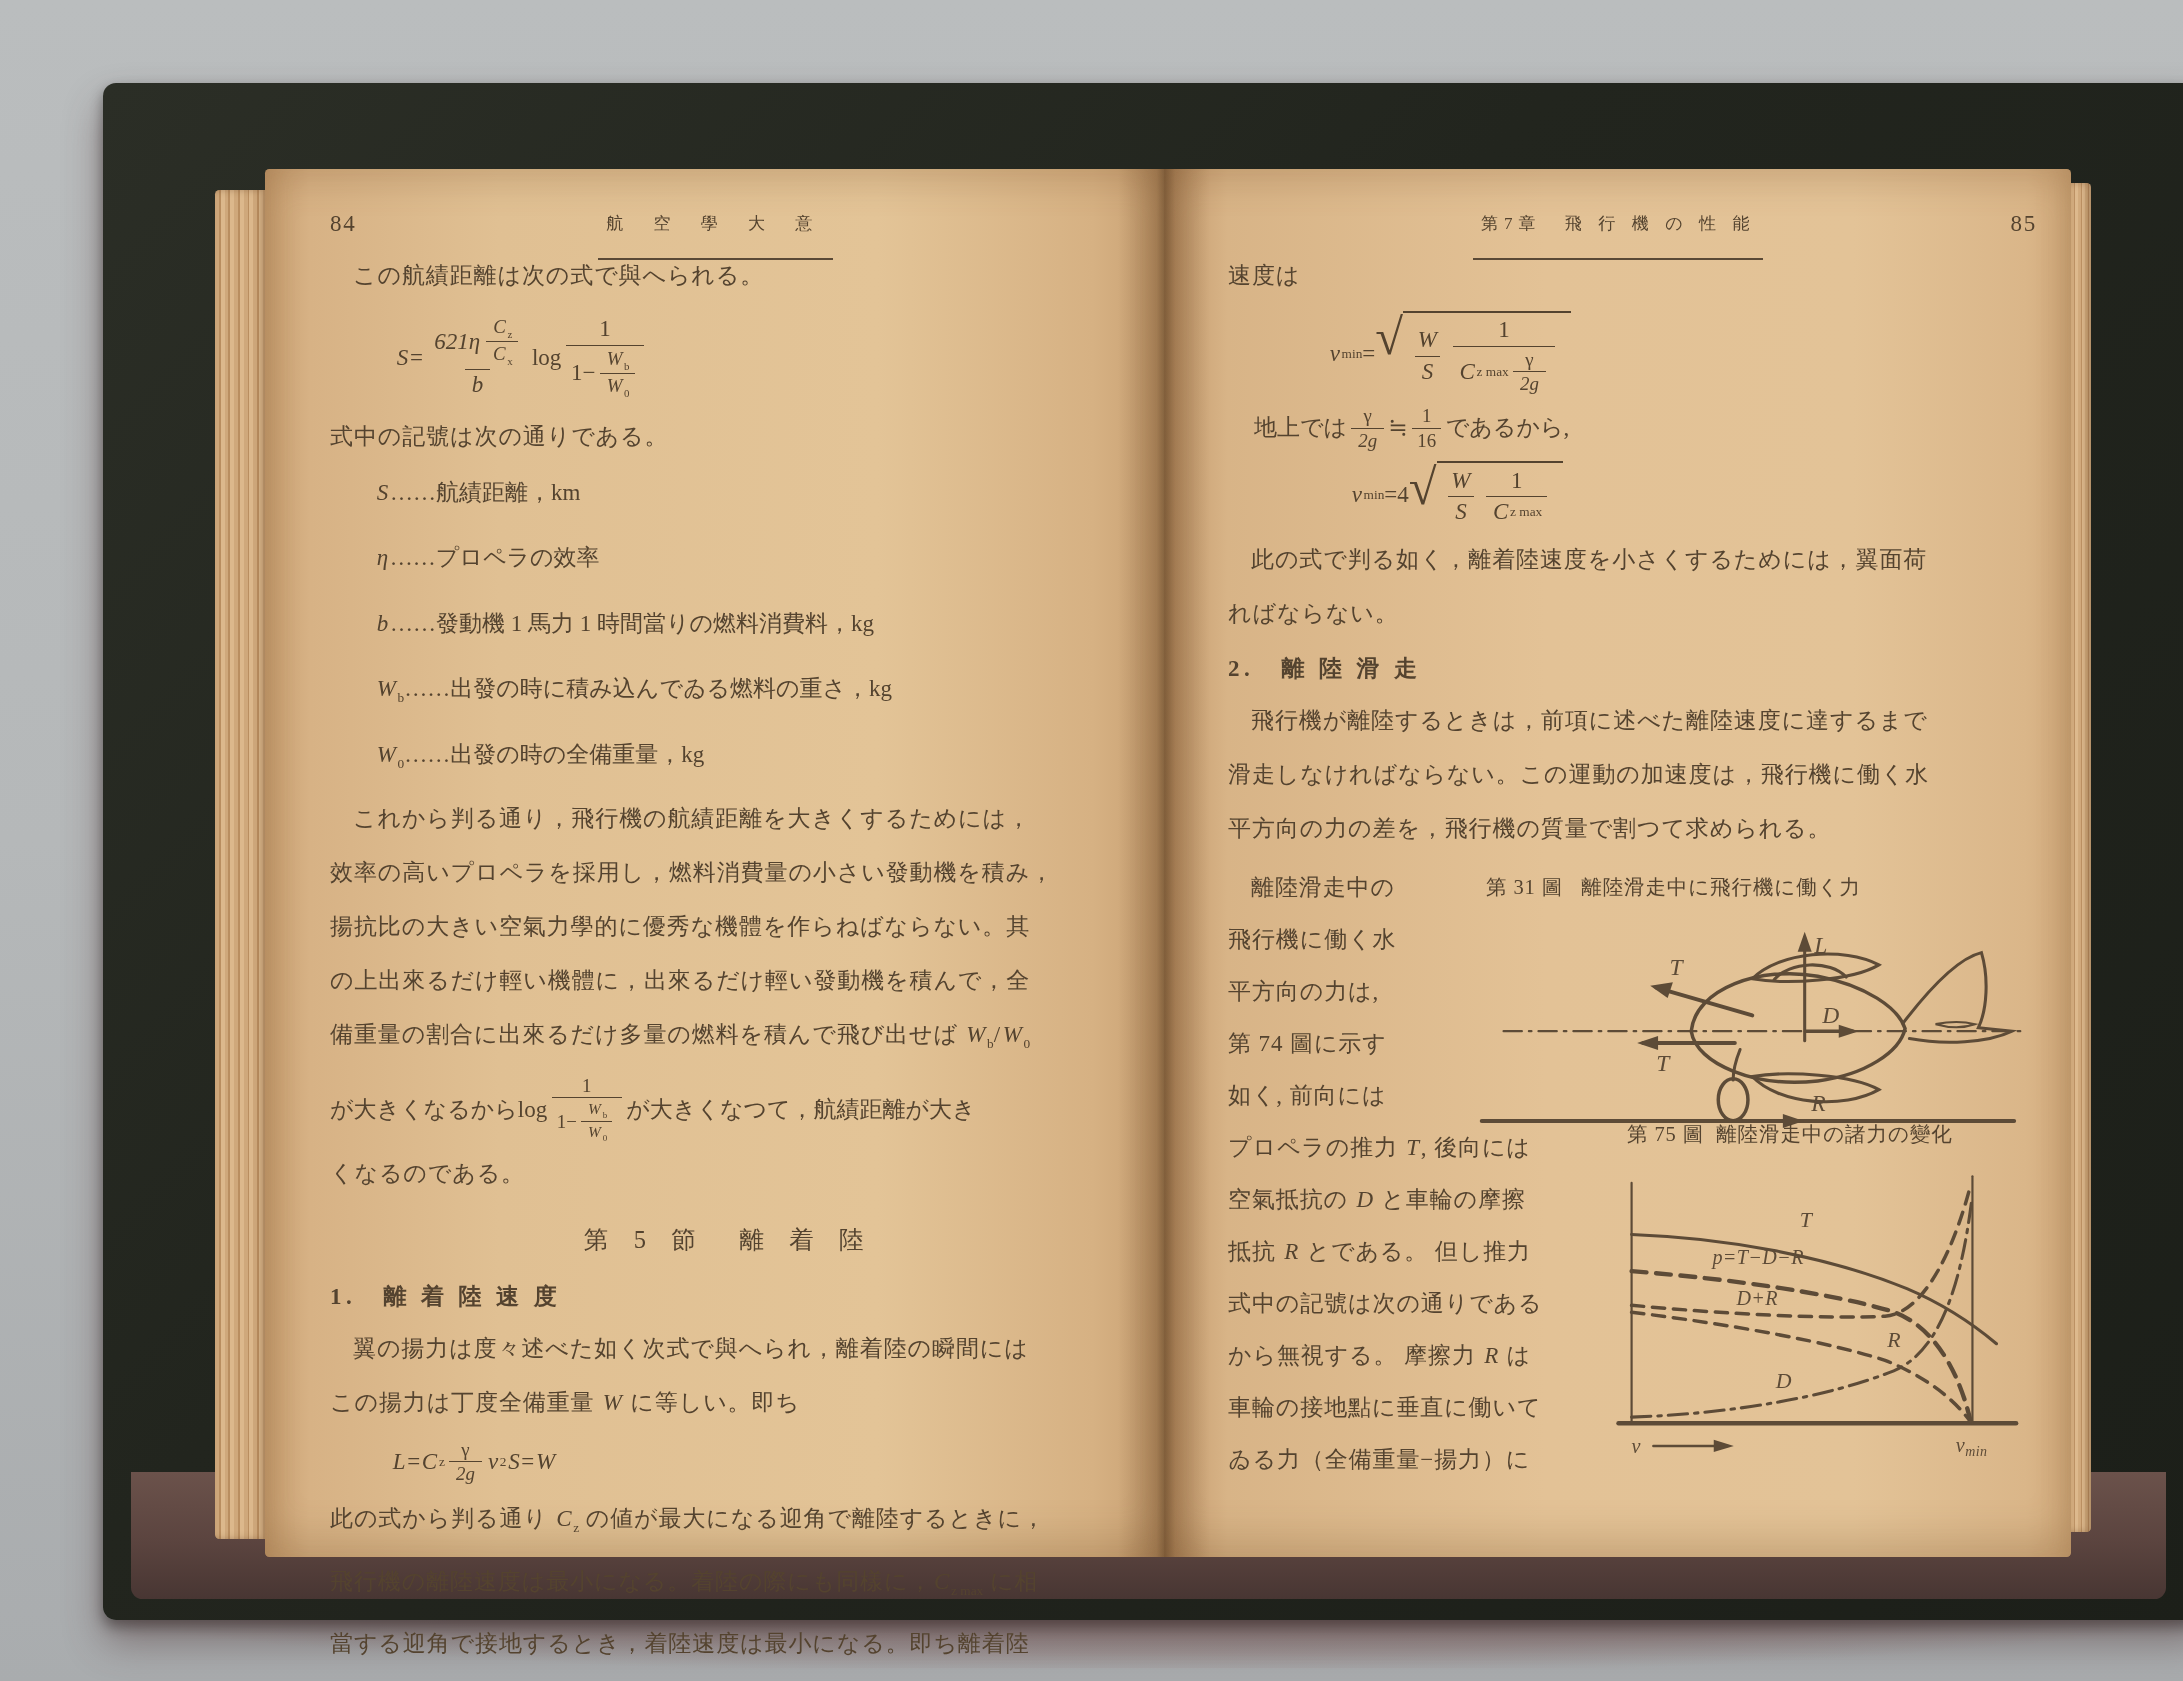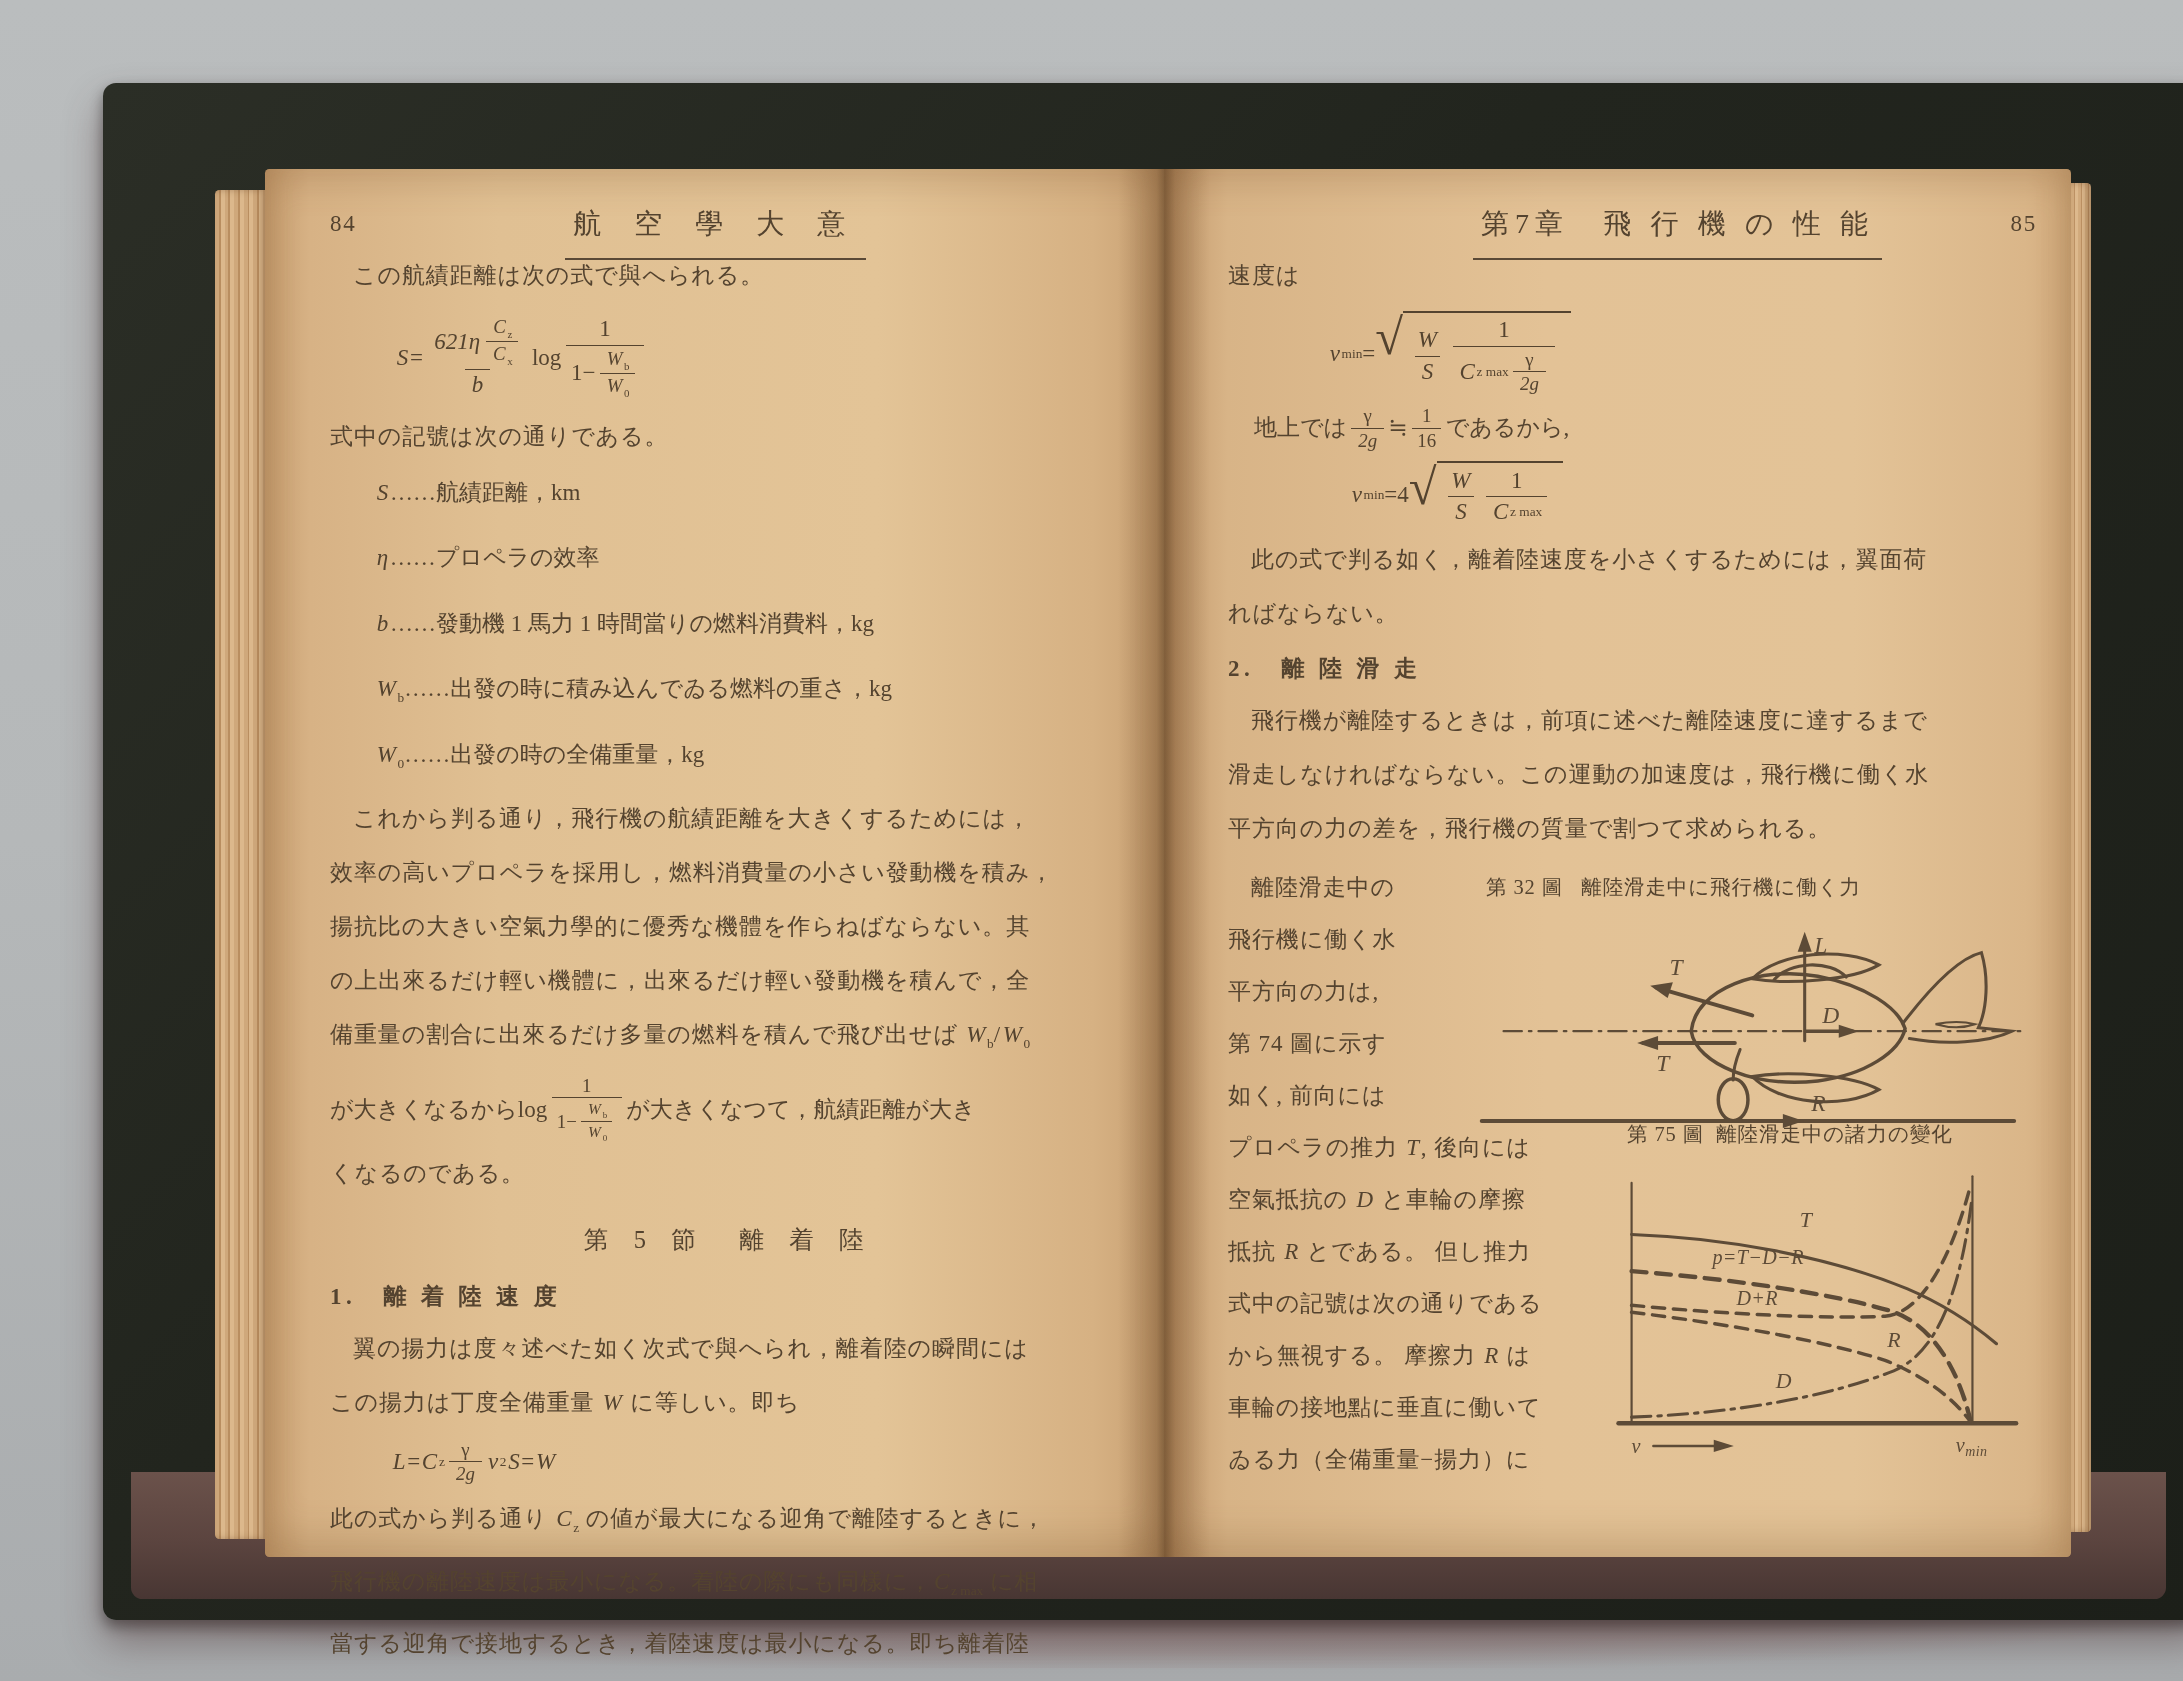--- a/index.html
+++ b/index.html
@@ -25,21 +25,21 @@
   .page.right{left:1164px;width:907px;border-radius:0 4.4px 4.4px 0;
     background:linear-gradient(90deg,#c1976a 0%,#d8b487 7%,#e3c296 42%,#e3c397 76%,#dab689 95%,#cfa87a 100%);
     box-shadow:inset 0 17.5px 31px rgba(120,80,40,.18),inset 0 -22px 35px rgba(120,80,40,.22);}
   .gutter{position:absolute;left:1118px;top:169px;width:92px;height:1388px;pointer-events:none;
     background:linear-gradient(90deg,rgba(90,55,25,0) 0%,rgba(90,55,25,.28) 42%,rgba(60,35,12,.42) 51%,rgba(90,55,25,.26) 62%,rgba(90,55,25,0) 100%);}
   .inner{position:absolute;inset:0;padding:28px 38px 0 65px;font-size:23px;letter-spacing:0.9px;line-height:54px;}
   .page.right .inner{padding-left:64px;padding-right:34px;}
 
   .hdr{display:flex;align-items:flex-start;height:52px;}
   .pnum{font-size:23px;letter-spacing:1.7px;}
-  .rtitle{margin:0 auto;font-size:28px;letter-spacing:13px;border-bottom:2.2px solid #5a4936;padding:0 7.9px 7px 7.9px;}
+  .rtitle{margin:0 auto;font-size:17px;letter-spacing:13px;border-bottom:2.2px solid #5a4936;padding:0 7.9px 7px 7.9px;}
   .page.right .rtitle{letter-spacing:6.1px;}
   .pnum.rt{margin-left:auto;}
   .page.right .rtitle{margin:0 0 0 245px;}
 
   .tline{white-space:nowrap;}
   .indent{text-indent:23px;}
   .var{font-style:italic;font-family:"Liberation Serif",serif;letter-spacing:0;padding:0 1.7px;}
   sub{font-size:.58em;letter-spacing:0;}
   sup{font-size:.58em;letter-spacing:0;}
 
@@ -274,21 +274,21 @@
           <div class="tline">空氣抵抗の <i class="var">D</i> と車輪の摩擦</div>
           <div class="tline">抵抗 <i class="var">R</i> とである。 但し推力</div>
           <div class="tline">式中の記號は次の通りである</div>
           <div class="tline">から無視する。 摩擦力 <i class="var">R</i> は</div>
           <div class="tline">車輪の接地點に垂直に働いて</div>
           <div class="tline">ゐる力（全備重量−揚力）に</div>
         </div>
 
         <div class="fig fig74">
           <div class="figcap">
-            <span>第 32 圖</span>&nbsp;&nbsp;&nbsp;<span>離陸滑走中に飛行機に働く力</span>
+            <span>第 31 圖</span>&nbsp;&nbsp;&nbsp;<span>離陸滑走中に飛行機に働く力</span>
           </div>
           <svg width="563" height="223" viewBox="0 0 1290 510" style="font-size:52px">
             <g stroke="#5d4b37" stroke-width="6" fill="none" stroke-linecap="round">
 
               <path d="M 70 268 H 1260" stroke-dasharray="42 16 6 16" stroke-width="5"></path>
 
               <path d="M 500 268 C 510 170 660 118 790 142 C 900 163 975 215 990 262 C 978 315 900 368 790 382 C 650 398 512 345 500 268 Z" stroke-width="8"></path>
 
               <path d="M 690 150 C 725 108 818 104 855 144" stroke-width="7"></path>
 

